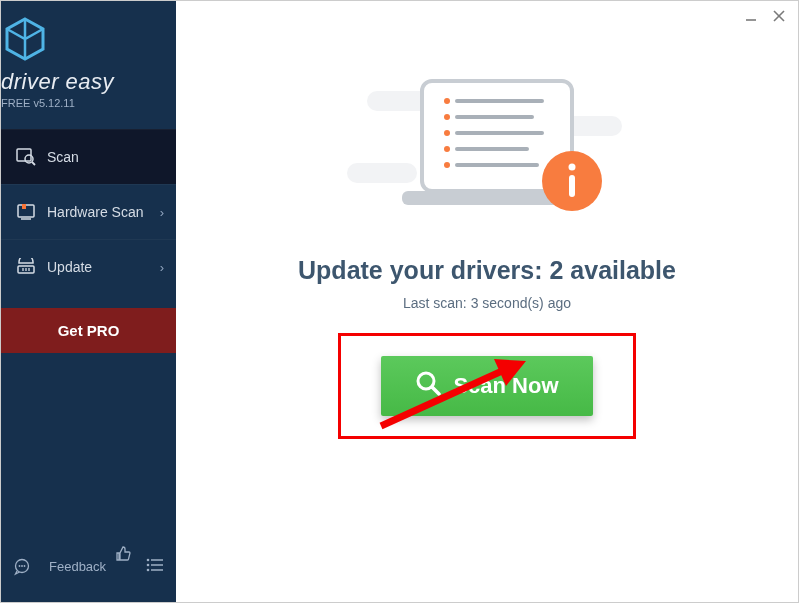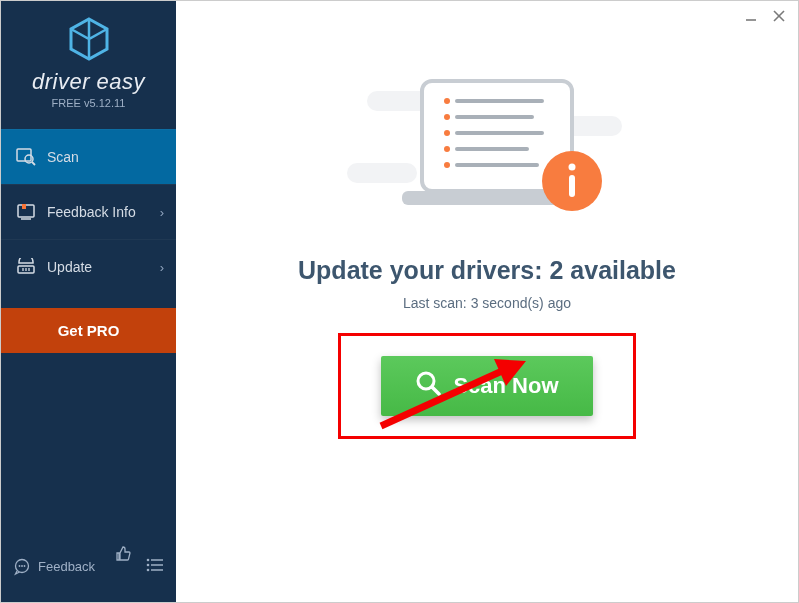--- a/index.html
+++ b/index.html
@@ -14,21 +14,21 @@
     }
     .sidebar {
       width: 175px;
       background: #16304d;
       display: flex;
       flex-direction: column;
       color: #d5dce5;
     }
     .logo-area {
       padding: 16px 0 10px;
-      text-align: center;
+      text-align: left;
     }
     .logo-icon {
       margin-bottom: 4px;
     }
     .app-name {
       font-family: cursive, "Segoe Script", sans-serif;
       font-size: 22px;
       color: #e8ecf2;
       font-style: italic;
       letter-spacing: 0.5px;
@@ -45,56 +45,56 @@
     .nav-item {
       display: flex;
       align-items: center;
       padding: 18px 14px;
       font-size: 14px;
       cursor: pointer;
       position: relative;
       border-top: 1px solid rgba(255,255,255,0.04);
     }
     .nav-item.active {
-      background: #0369a1;
+      background: #0f172a;
     }
     .nav-item .icon {
       width: 22px;
       display: flex;
       justify-content: center;
       margin-right: 10px;
     }
     .nav-item .chevron {
       position: absolute;
       right: 12px;
       font-size: 13px;
       color: #8fa3bd;
     }
     .get-pro {
-      background: #c2410c;
+      background: #7f1d1d;
       color: #fff;
       font-weight: bold;
       font-size: 15px;
       text-align: center;
       padding: 14px 0;
       margin: 14px 0 0 0;
       cursor: pointer;
     }
     .bottom-bar {
       display: flex;
       align-items: center;
       justify-content: space-between;
       padding: 10px 12px 14px;
       color: #9fb0c6;
       font-size: 13px;
     }
     .bottom-left {
       display: flex;
       align-items: center;
-      gap: 7px;
+      gap: 18px;
     }
     .bottom-right {
       display: flex;
       align-items: center;
       gap: 14px;
     }
     .main {
       flex: 1;
       position: relative;
       background: #fff;
@@ -187,21 +187,21 @@
 
 
     <div class="nav-item">
       <span class="icon">
         <svg width="20" height="18" viewBox="0 0 20 18">
           <rect x="2" y="2" width="16" height="12" rx="1" fill="none" stroke="#d5dce5" stroke-width="1.5"></rect>
           <path d="M5 16 h10" stroke="#d5dce5" stroke-width="1.5"></path>
           <rect x="6" y="1" width="4" height="5" fill="#f97638"></rect>
         </svg>
       </span>
-      <span>Feedback Info</span>
+      <span>Hardware Scan</span>
       <span class="chevron">›</span>
     </div>
 
     <div class="nav-item">
       <span class="icon">
         <svg width="20" height="18" viewBox="0 0 20 18">
           <path d="M3 4 a7 7 0 0 1 14 0 v1 h-14z" fill="none" stroke="#d5dce5" stroke-width="1.5"></path>
           <rect x="2" y="8" width="16" height="7" rx="1" fill="none" stroke="#d5dce5" stroke-width="1.5"></rect>
           <line x1="7" y1="10" x2="7" y2="13" stroke="#d5dce5" stroke-width="1.3"></line>
           <line x1="10" y1="10" x2="10" y2="13" stroke="#d5dce5" stroke-width="1.3"></line>

